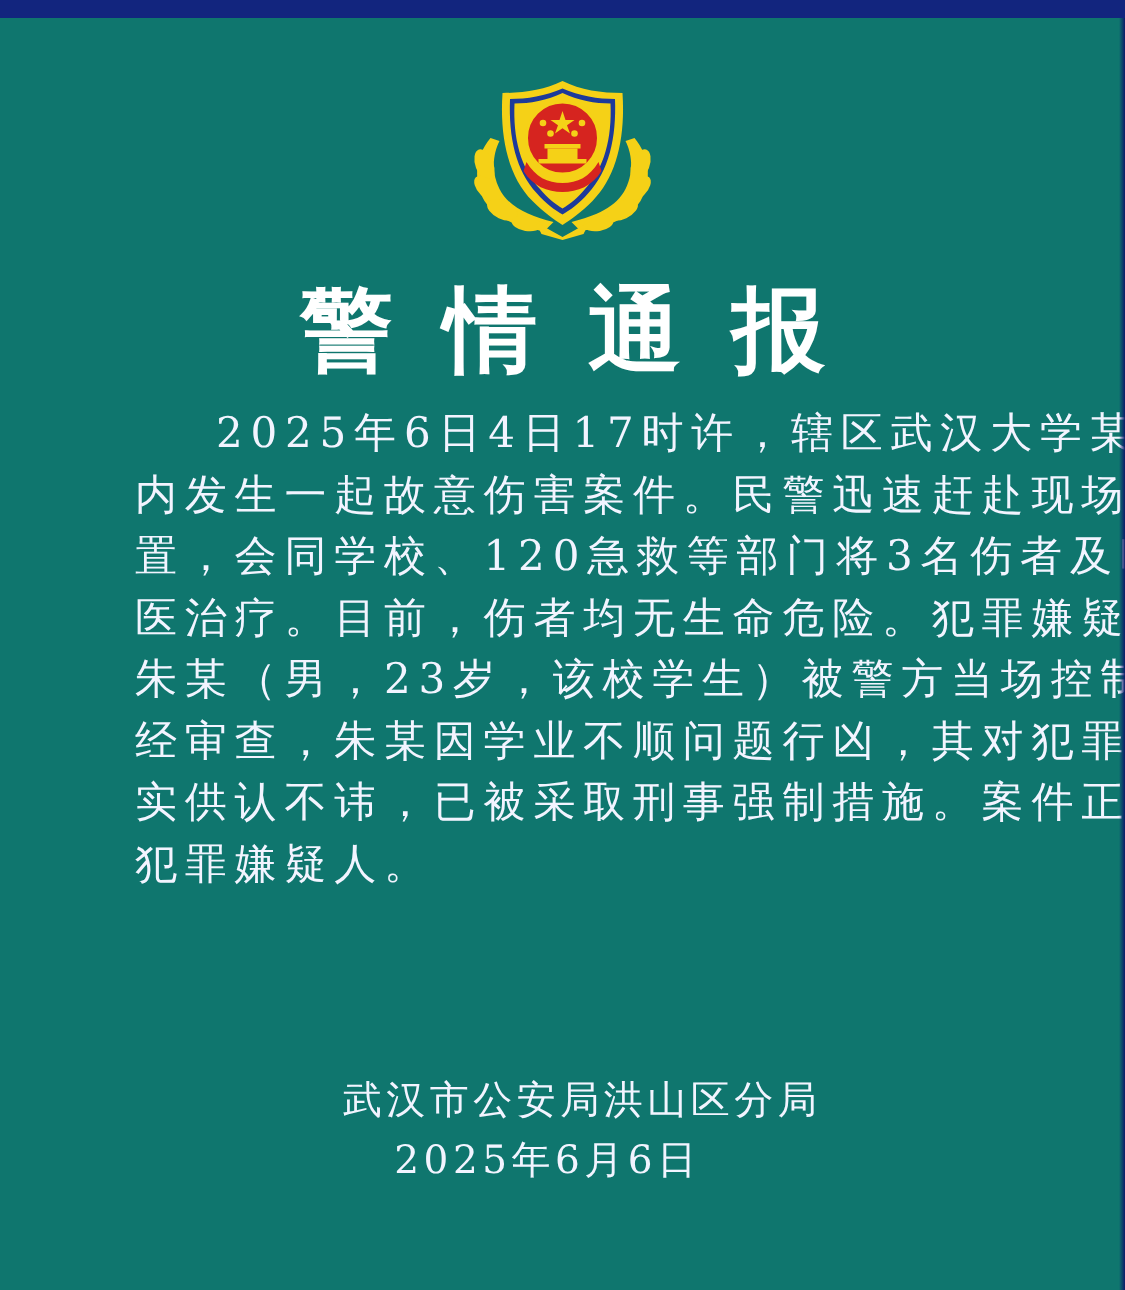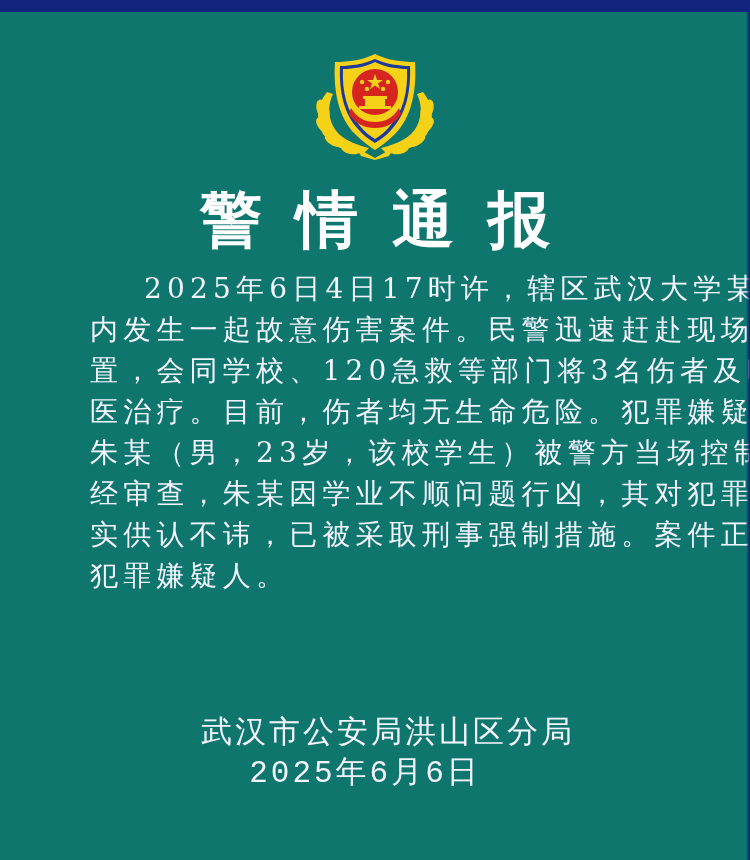--- a/index.html
+++ b/index.html
@@ -69,25 +69,24 @@
     }
     .signature {
       position: absolute;
       left: 0;
       top: 702px;
       width: 750px;
       text-align: center;
     }
     .sig-line {
       display: block;
-      font-size: 31px;
+      font-size: 26px;
       line-height: 40px;
       letter-spacing: 3px;
       color: #f2f4ff;
-      font-family: Liberation Mono, monospace;
     }
     .sig-org { margin-left: 26px; }
     .sig-date { margin-left: -20px; }
   </style>
 </head>
 <body>
 
 <div class="page">
 
   <svg class="emblem" viewBox="0 0 124 108" xmlns="http://www.w3.org/2000/svg">

